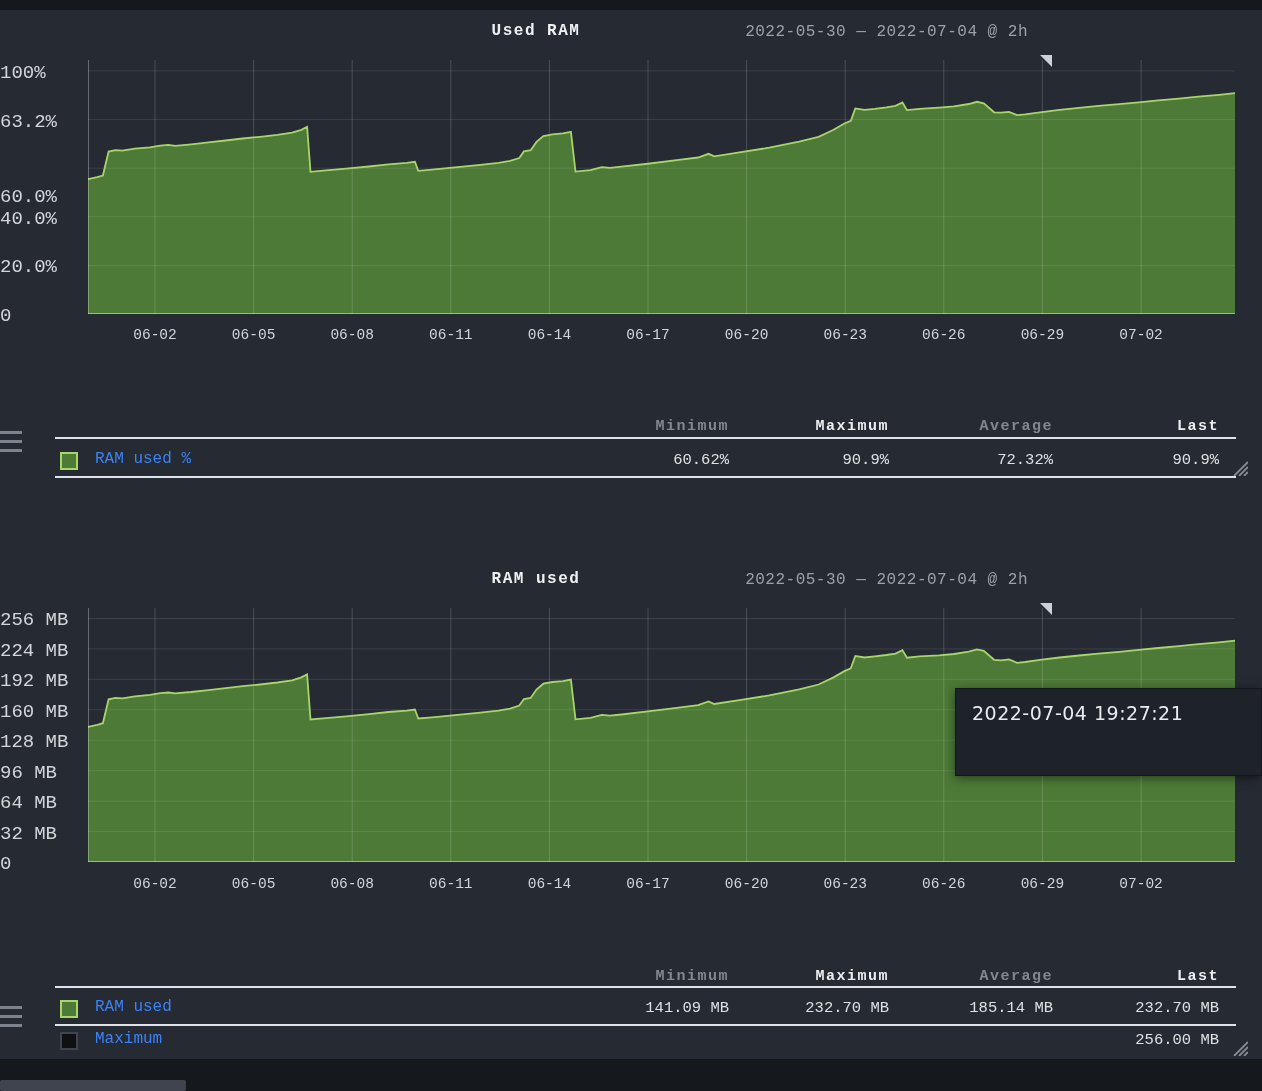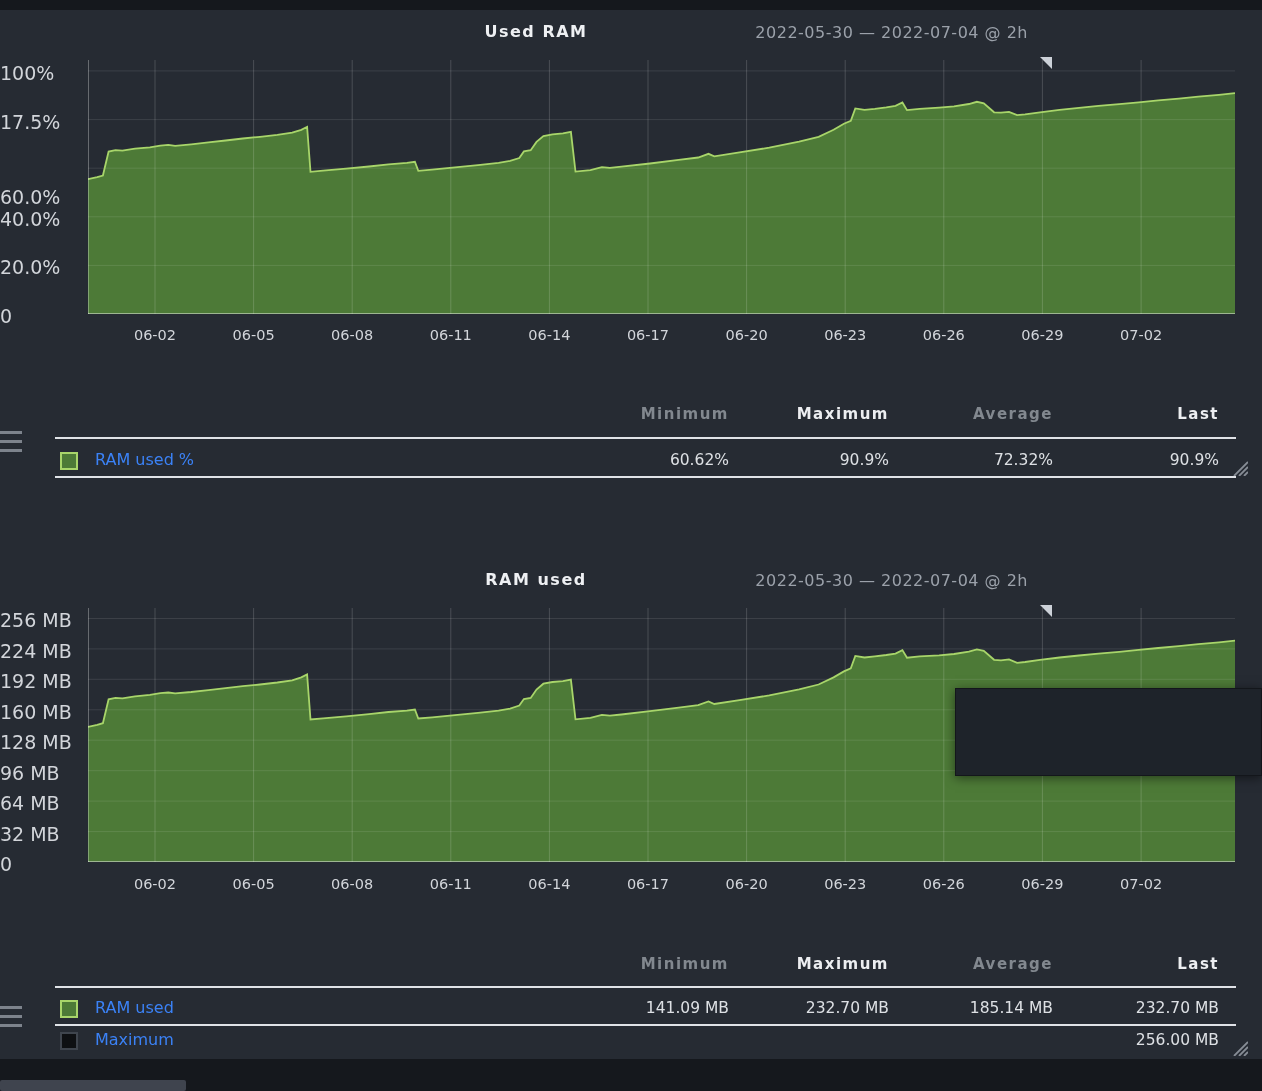--- a/index.html
+++ b/index.html
@@ -5,21 +5,21 @@
   html,body{margin:0;padding:0;}
   body{
     width:1262px;height:1091px;position:relative;overflow:hidden;
     background:#262b33;color:#e6e8eb;
     font-family:"DejaVu Sans","Liberation Sans",sans-serif;
   }
   .topstrip{position:absolute;left:0;top:0;width:1262px;height:10px;background:#15181d;}
   .bottomstrip{position:absolute;left:0;top:1059px;width:1262px;height:32px;background:#15181d;}
   .scroll-thumb{position:absolute;left:0;top:1080px;width:186px;height:11px;background:#3f444e;border-radius:2px;}
 
-  .panel{position:absolute;left:0;width:1072px;}
+  .panel{position:absolute;left:0;width:1072px;font-family:Liberation Mono, monospace;}
   #panel-0{top:10px;height:470px;}
   #panel-1{top:558px;height:501px;}
 
   .chart-title{position:absolute;top:12px;left:0;width:100%;text-align:center;
     font-size:16px;font-weight:bold;letter-spacing:1.5px;color:#eef0f3;}
   .date-range{position:absolute;top:13px;right:44px;font-size:16px;color:#9ba1aa;letter-spacing:0.5px;}
   .caret{position:absolute;top:44px;right:20px;width:12px;height:12px;}
 
   .plot{position:absolute;left:88px;top:50px;width:1147px;height:254px;}
   .plot svg{display:block;width:100%;height:100%;}
@@ -32,21 +32,21 @@
   .xtick{position:absolute;transform:translateX(-50%);font-size:14.5px;color:#d2d5da;white-space:nowrap;}
 
   .legend-headers{position:absolute;width:100%;height:22px;}
   #panel-0 .legend-headers{top:395px;}
   #panel-1 .legend-headers{top:397px;}
   .lcol{position:absolute;text-align:right;}
   .c0{left:589px;width:140px;}
   .c1{left:749px;width:140px;}
   .c2{left:913px;width:140px;}
   .c3{left:1078px;width:141px;}
-  .hdr{font-weight:bold;font-size:15px;letter-spacing:1.5px;color:#eceef1;}
+  .hdr{font-weight:bold;font-size:15px;letter-spacing:1.5px;color:#eceef1;margin-top:13px;}
   .hdr.dim{color:#82888f;}
 
   .ldivider{position:absolute;left:55px;width:1181px;height:1.5px;background:#dfe2e7;}
   #panel-0 .d1{top:427px;}
   #panel-0 .d2{top:466px;}
   #panel-1 .d1{top:428px;}
   #panel-1 .d2{top:466px;}
 
   .legend-row{position:absolute;left:0;width:100%;height:26px;cursor:pointer;}
   #panel-0 .r0{top:438px;}
@@ -109,21 +109,21 @@
         <polyline points="0.0,119.1 9.2,117.2 14.9,115.5 20.6,91.6 27.5,90.2 34.4,90.7 47.0,88.7 61.9,87.3 72.3,85.6 80.3,84.8 87.2,85.8 103.2,84.3 120.4,82.4 137.6,80.5 154.8,78.5 172.0,76.8 189.3,74.9 204.2,72.7 213.3,69.8 219.1,66.8 222.5,111.8 235.1,110.6 258.1,108.6 281.0,106.5 300.5,104.3 318.9,102.8 326.9,101.8 330.3,110.8 344.1,109.6 367.0,107.4 390.0,105.2 410.6,102.8 422.1,100.9 431.3,98.0 435.9,91.4 442.7,90.2 448.5,81.9 455.4,76.1 464.5,74.4 474.9,73.4 482.9,71.9 487.5,111.6 502.4,110.1 513.9,107.2 521.9,107.9 533.4,106.7 562.0,103.5 590.7,99.9 610.2,97.5 620.5,93.8 626.3,96.3 651.5,92.4 681.3,87.7 711.1,81.7 730.6,76.8 745.6,69.8 755.9,63.7 762.8,60.8 767.3,48.4 776.5,49.8 786.8,48.9 798.3,47.4 807.5,45.9 814.4,42.5 819.0,50.1 831.6,48.9 851.1,47.6 866.0,46.4 880.9,44.0 888.9,41.8 895.8,43.3 906.1,52.3 913.0,52.7 921.0,51.8 929.1,55.2 937.1,54.4 952.0,52.3 971.5,49.8 991.0,47.9 1010.5,45.9 1031.2,44.2 1050.7,42.3 1070.2,40.3 1090.8,38.6 1110.3,36.7 1130.9,34.8 1147.0,33.1" fill="none" stroke="#a8d56a" stroke-width="1.8"></polyline>
         <line x1="0" x2="1147" y1="253.5" y2="253.5" stroke="rgba(255,255,255,0.45)" stroke-width="1"></line>
         <line x1="0.5" x2="0.5" y1="0" y2="254" stroke="rgba(255,255,255,0.30)" stroke-width="1"></line>
       </svg>
   </div>
   <div class="ylabels" id="ylabels-0">
       <span class="ytick" style="top: 295px;">0</span>
       <span class="ytick" style="top: 246.388px;">20.0%</span>
       <span class="ytick" style="top: 197.775px;">40.0%</span>
       <span class="ytick" style="top: 149.163px; margin-top: 27px;">60.0%</span>
-      <span class="ytick" style="top: 100.55px;">17.5%</span>
+      <span class="ytick" style="top: 100.55px;">63.2%</span>
       <span class="ytick" style="top: 51.9378px;">100%</span>
     </div>
   <div class="xlabels" id="xlabels-0">
       <span class="xtick" style="left: 154.985px;">06-02</span>
       <span class="xtick" style="left: 253.627px;">06-05</span>
       <span class="xtick" style="left: 352.154px;">06-08</span>
       <span class="xtick" style="left: 450.796px;">06-11</span>
       <span class="xtick" style="left: 549.438px;">06-14</span>
       <span class="xtick" style="left: 647.965px;">06-17</span>
       <span class="xtick" style="left: 746.607px;">06-20</span>
@@ -251,16 +251,17 @@
   </div>
 
   <div class="resize-handle">
     <svg viewBox="0 0 20 20" width="20" height="20">
         <path d="M6 20 L20 6 M11 20 L20 11 M16 20 L20 16" stroke="#868c95" stroke-width="1.8" fill="none"></path>
       </svg>
   </div>
 </div>
 
 <div class="tooltip">
+  <div class="tt-time">2022-07-04 19:27:21</div>
 </div>
 
 <div class="bottomstrip"></div>
 <div class="scroll-thumb"></div>
 
 </body></html>

